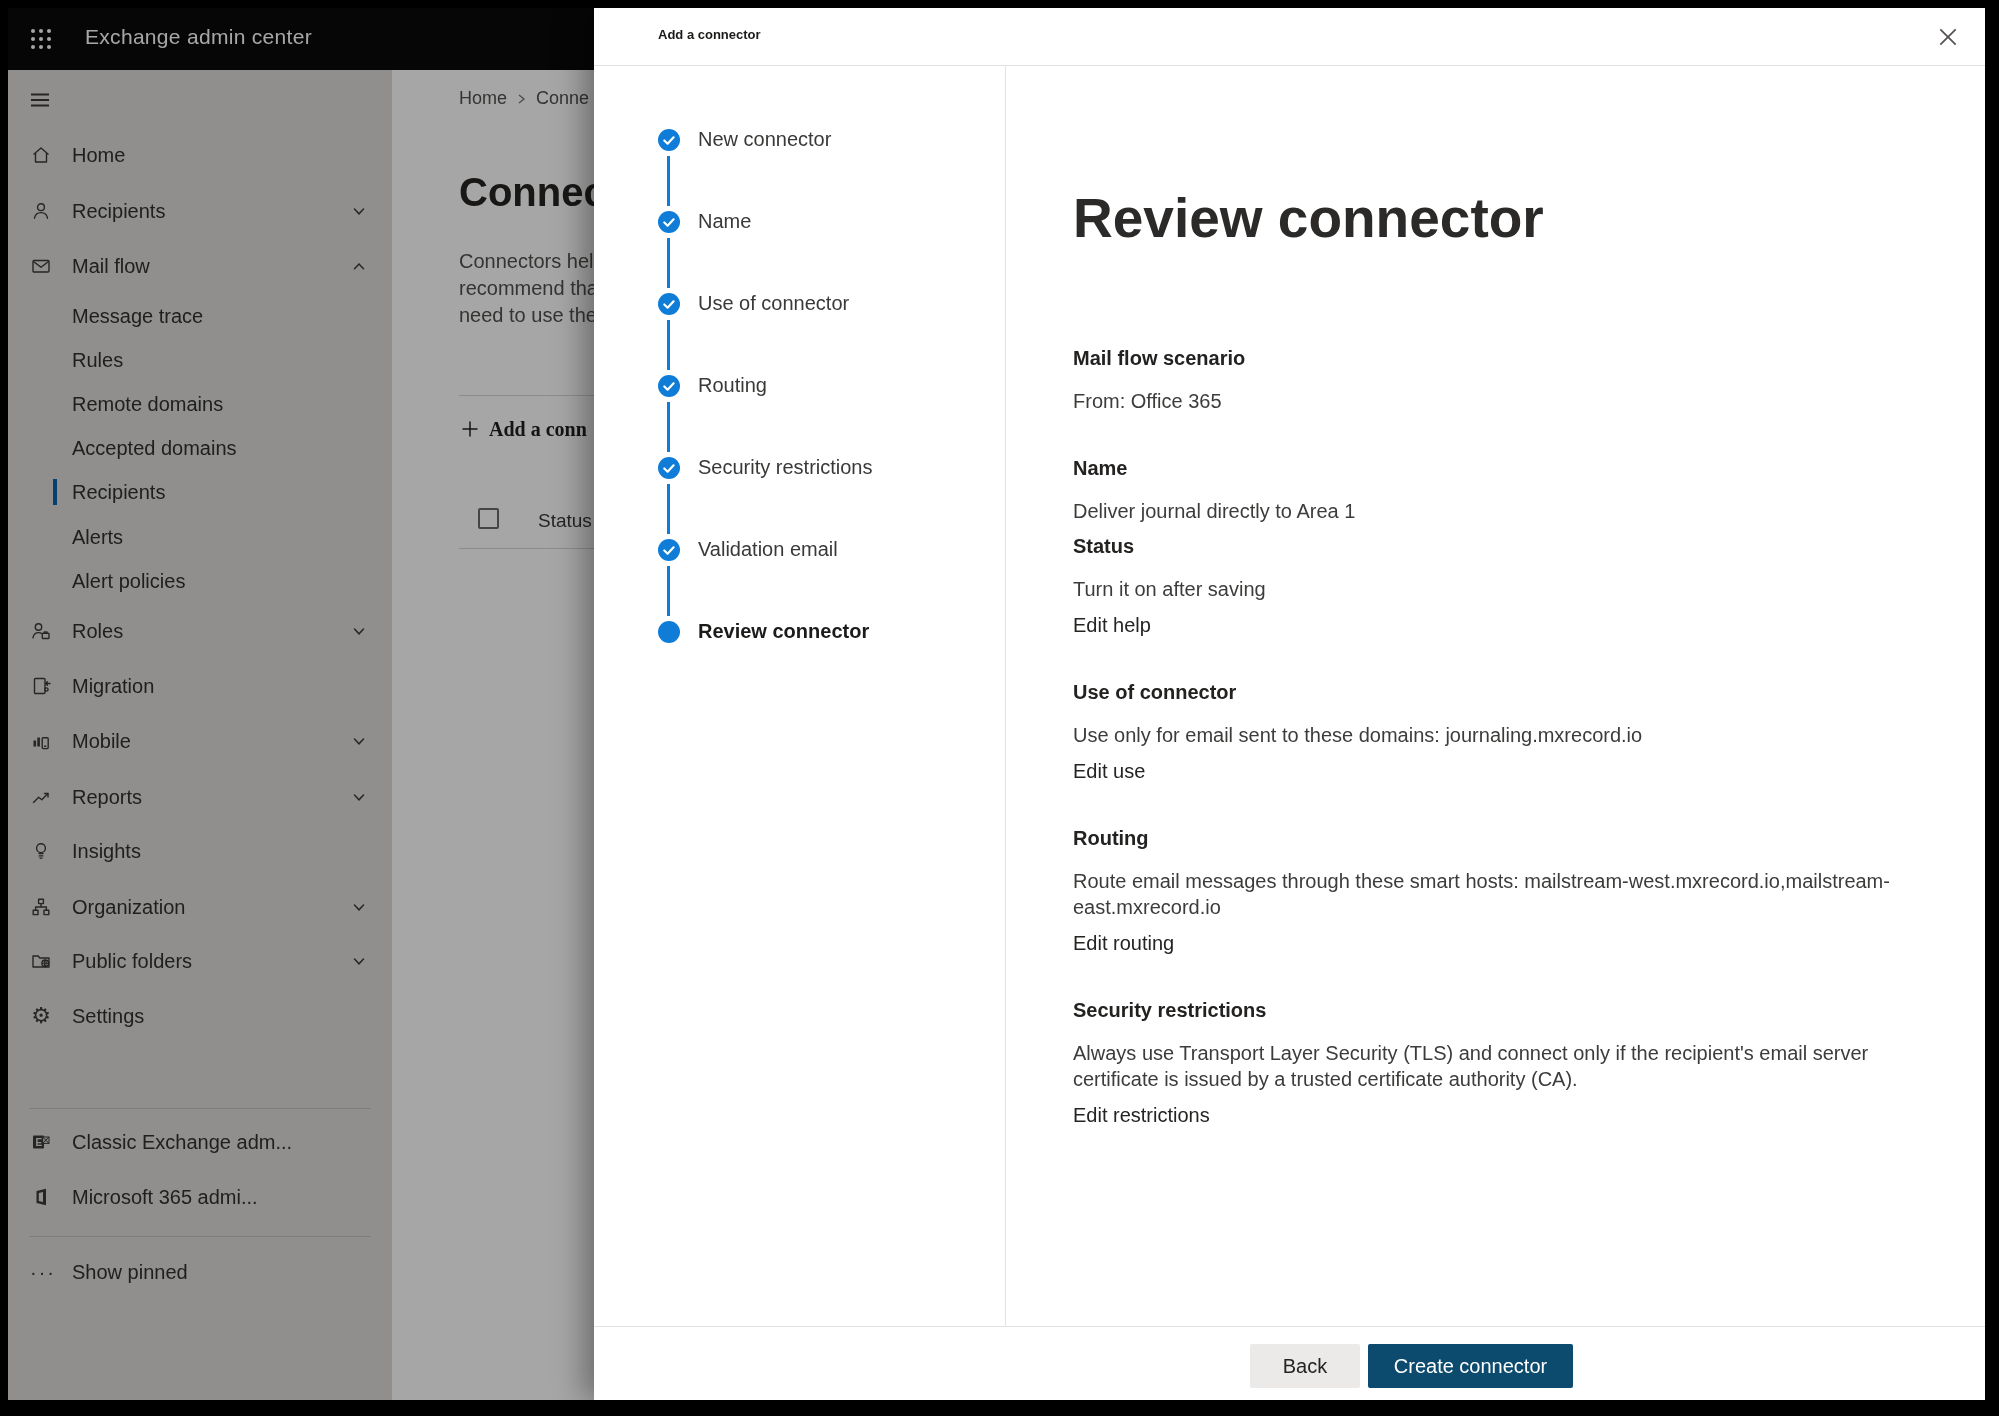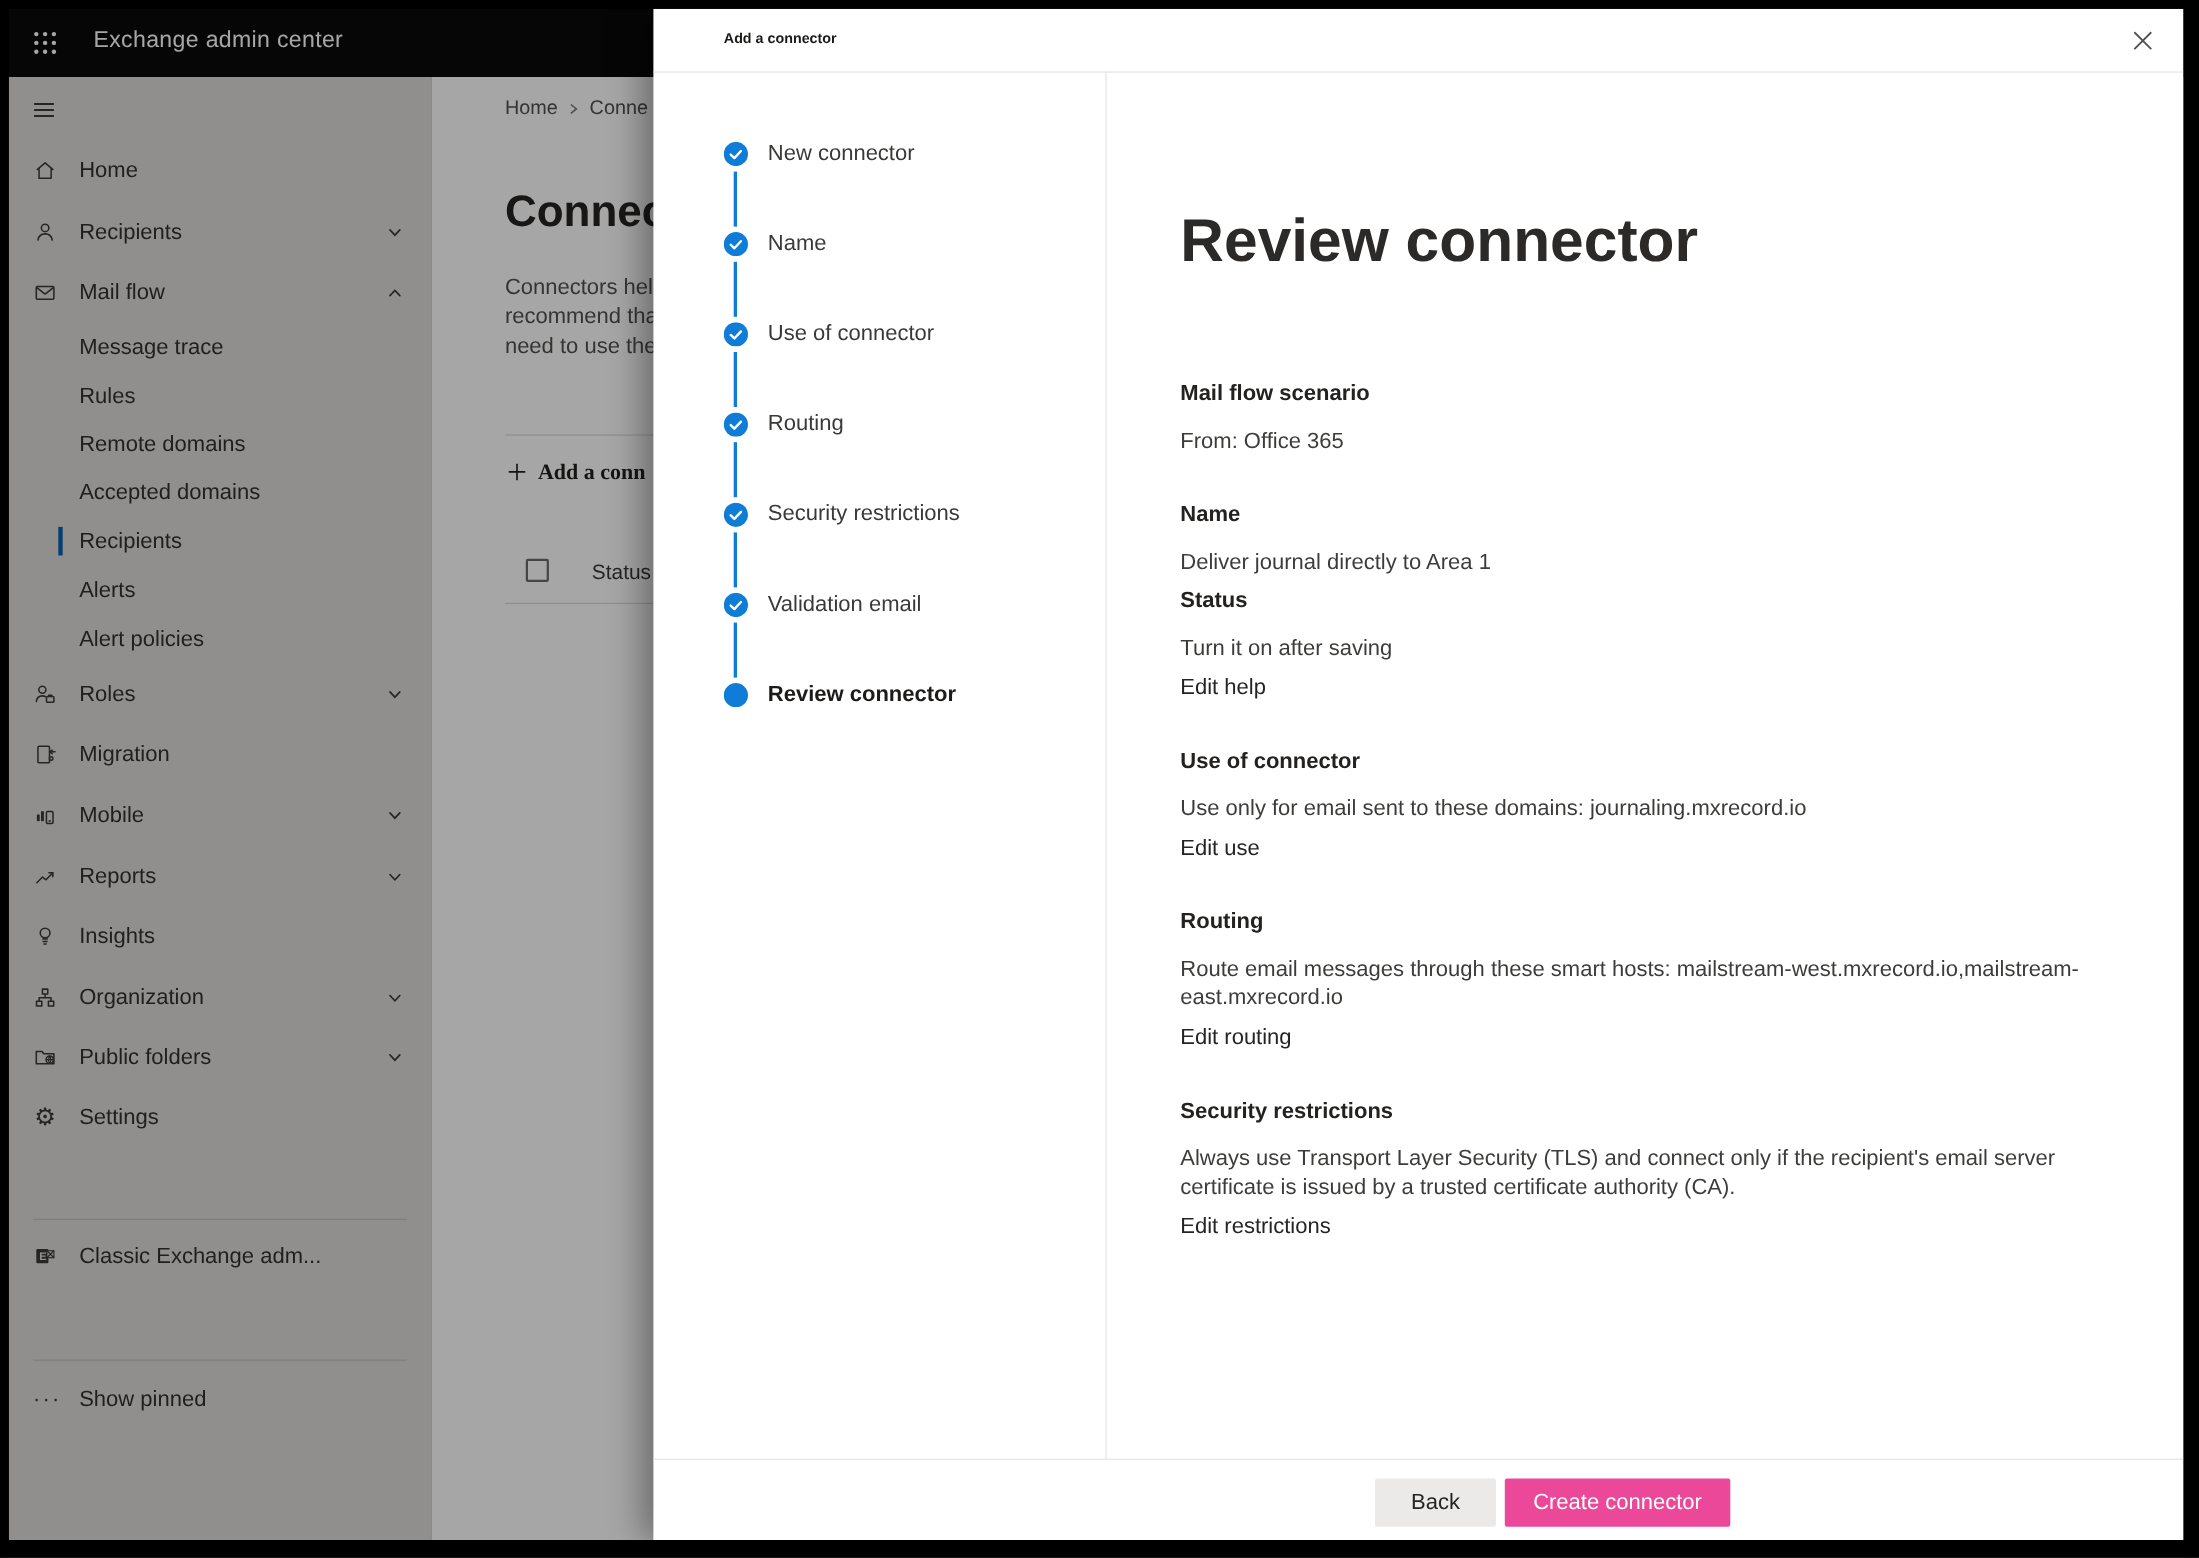--- a/index.html
+++ b/index.html
@@ -53,21 +53,21 @@
   .content { position:absolute; left:479px; top:178px; width:830px; }
   .rv-title { font-size:55px; line-height:64px; font-weight:700; color:#2b2a29; margin-bottom:96px; white-space:nowrap; }
   .section { margin-bottom:42px; }
   .section.tight { margin-bottom:9px; }
   .sec-h { font-size:20px; line-height:24px; font-weight:700; color:#232221; margin-bottom:18px; }
   .para { font-size:20px; line-height:26px; color:#3d3c3b; margin-bottom:10px; }
   .para .ln { display:block; }
   .edit-link { display:block; font-size:20px; line-height:26px; color:#252423; cursor:pointer; text-decoration:none; }
 
   .btn-back { position:absolute; left:656px; top:1336px; width:110px; height:44px; background:#ebeae9; border:none; border-radius:2px; font-family:inherit; font-size:20px; color:#252423; cursor:pointer; }
-  .btn-create { position:absolute; left:774px; top:1336px; width:205px; height:44px; background:#ec4899; border:none; border-radius:2px; font-family:inherit; font-size:20px; color:#ffffff; cursor:pointer; }
+  .btn-create { position:absolute; left:774px; top:1336px; width:205px; height:44px; background:#0c4a6e; border:none; border-radius:2px; font-family:inherit; font-size:20px; color:#ffffff; cursor:pointer; }
 
   
   .frame { position:absolute; background:#000; z-index:50; pointer-events:none; }
   svg { display:block; }
 </style>
 </head>
 <body>
 
 <div id="stage">
 
@@ -278,20 +278,29 @@
           <svg width="22" height="22" viewBox="0 0 22 22">
             <rect x="3" y="4.5" width="11" height="13" rx="1" fill="#3b3a39"></rect>
             <text x="5.6" y="14.6" fill="#dddcdb" font-size="10" font-weight="bold" font-family="Liberation Sans,sans-serif">E</text>
             <rect x="12.6" y="6" width="6.4" height="6.4" fill="#cfcecd" stroke="#3b3a39"></rect>
             <path d="M12.6 6 L19 12.4 M19 6 L12.6 12.4" stroke="#3b3a39" stroke-width="1"></path>
           </svg>
         </span>
       <span class="nav-lb">Classic Exchange adm...</span>
     </div>
 
+    <div class="nav-row" style="top:1109px">
+      <span class="nav-ic">
+          <svg width="22" height="22" viewBox="0 0 22 22">
+            <path d="M6.5 5 L16 2.8 V19.2 L6.5 17 Z" fill="#3b3a39"></path>
+            <path d="M8.8 6.9 L13 5.9 V16.1 L8.8 15.1 Z" fill="#dddcdb"></path>
+          </svg>
+        </span>
+      <span class="nav-lb">Microsoft 365 admi...</span>
+    </div>
 
     <div class="nav-div" style="top:1166px"></div>
 
     <div class="nav-row" style="top:1184px">
       <span class="nav-ic">
           <span class="dots-glyph">···</span>
         </span>
       <span class="nav-lb">Show pinned</span>
     </div>
   </div>

